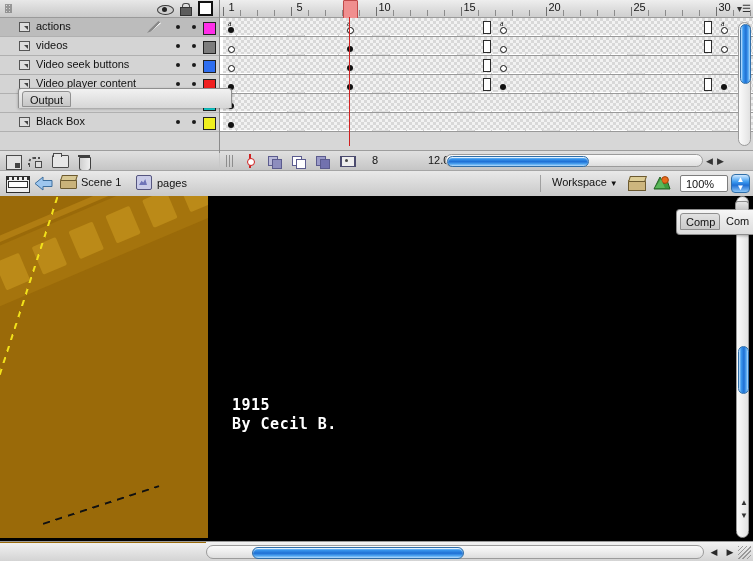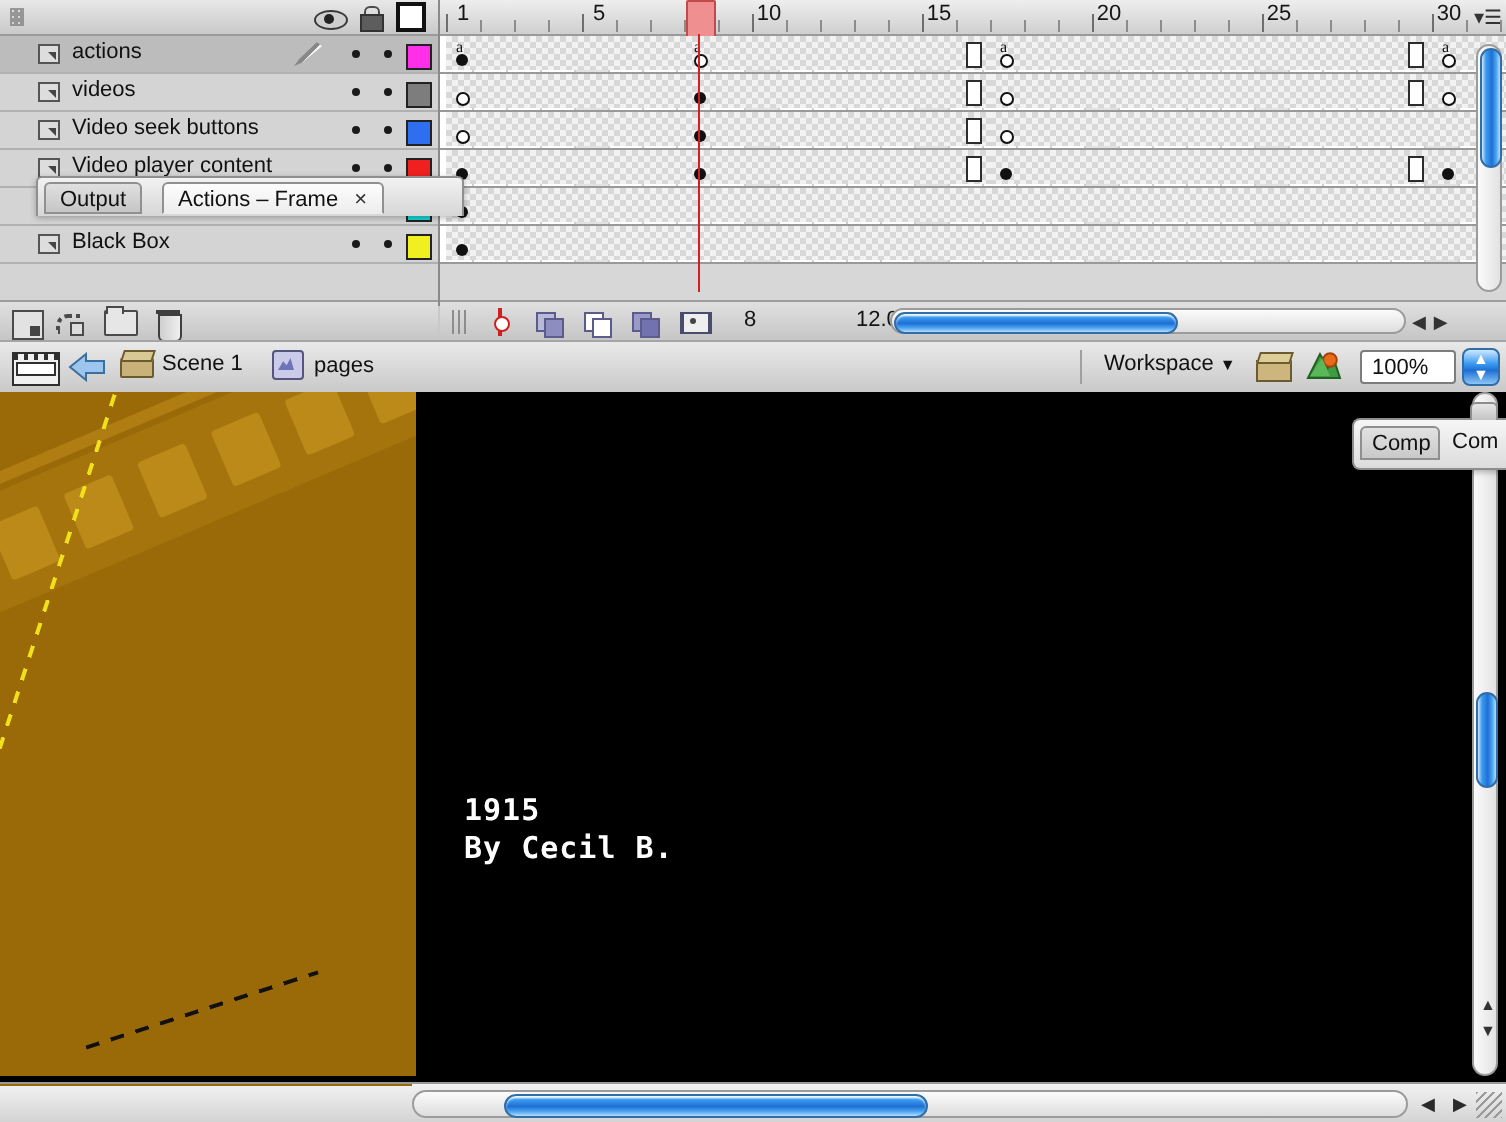--- a/index.html
+++ b/index.html
@@ -436,24 +436,20 @@
     <div class="tl-arrows">
       <span>◀</span>
       <span>▶</span>
     </div>
   </div>
 
   <div class="float-panel">
     <div class="fp-tab a">
       <span>Output</span>
     </div>
-    <div class="fp-tab b">
-      <span>Actions – Frame</span>
-      <span class="fp-close">×</span>
-    </div>
   </div>
 
   <div class="editbar">
     <div class="eb-film"></div>
     <div class="eb-back">
       <svg width="20" height="15" viewBox="0 0 20 15">
         <path d="M9,1 L9,4.5 L18,4.5 L18,10.5 L9,10.5 L9,14 L1,7.5 Z" fill="#9dc6ee" stroke="#3d6f9e" stroke-width="1"></path>
       </svg>
     </div>
     <div class="eb-crumb eb-scene">

